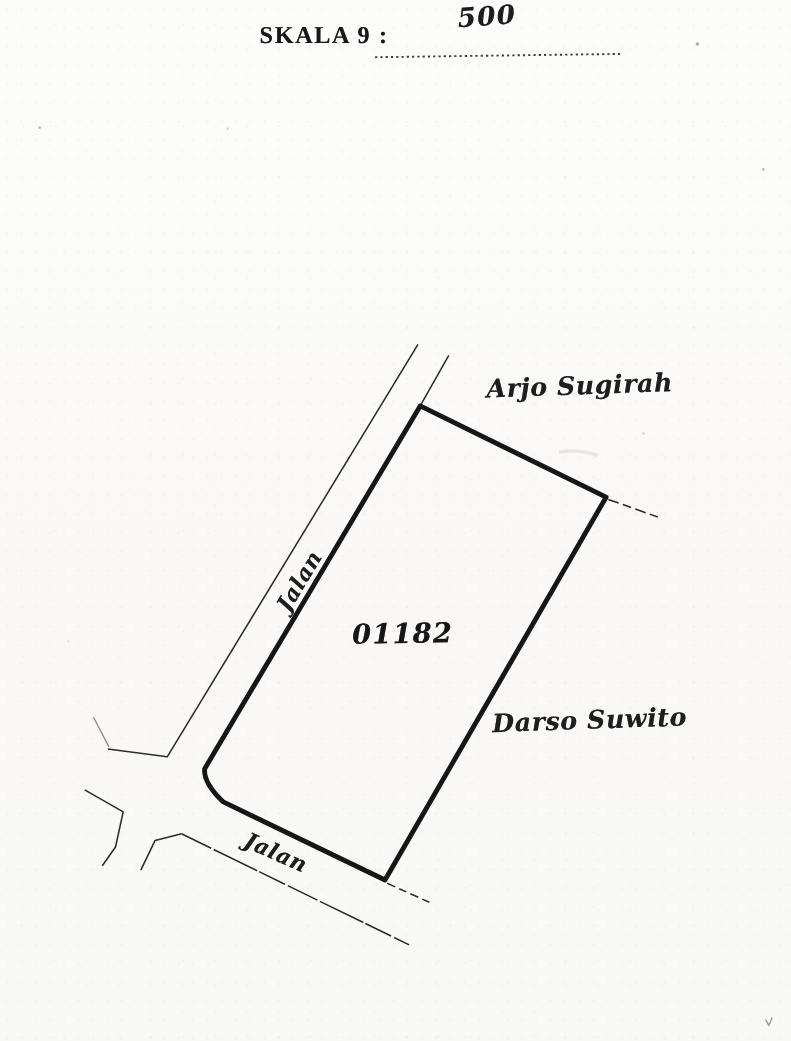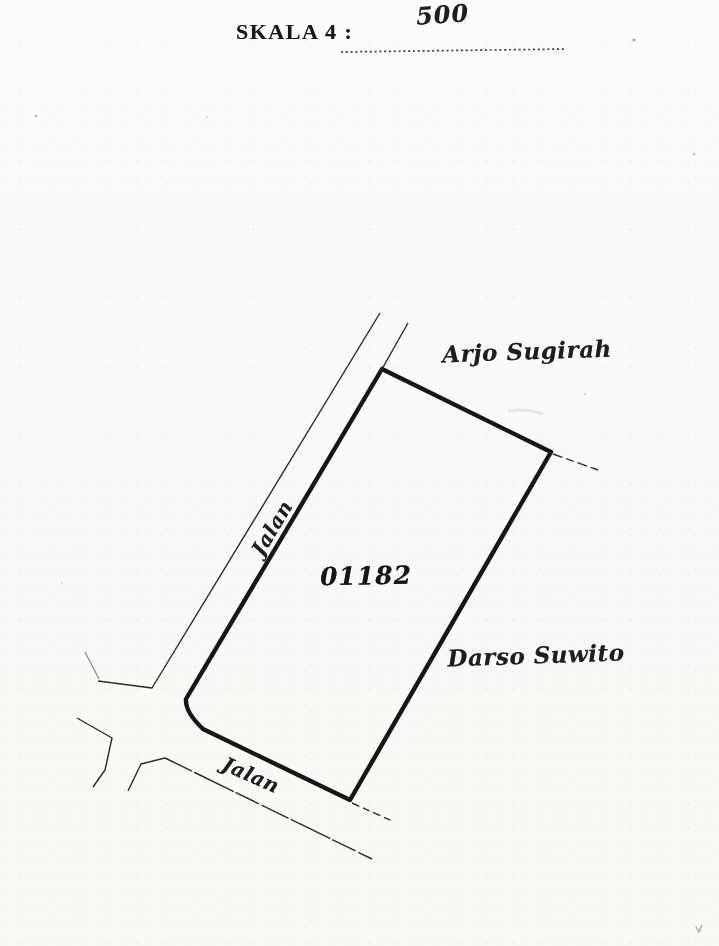--- a/index.html
+++ b/index.html
@@ -89,21 +89,21 @@
       <circle cx="207" cy="117" r="1.1" fill="#555" opacity="0.22"></circle>
       <circle cx="634" cy="40" r="1.6" fill="#3a3a3a" opacity="0.4"></circle>
       <circle cx="694" cy="154" r="1.3" fill="#444" opacity="0.35"></circle>
       <circle cx="585" cy="394" r="1.2" fill="#555" opacity="0.2"></circle>
       <path d="M 508,411 Q 525,408 543,414" stroke="#666" stroke-width="3" fill="none" opacity="0.12"></path>
       <path d="M 696,927 l 3,5 l 3,-7" stroke="#3a3a3a" stroke-width="1.2" fill="none" opacity="0.5"></path>
       <circle cx="62" cy="583" r="1" fill="#555" opacity="0.18"></circle>
     </g>
   </svg>
 
-  <div class="label scale-label" style="left:236px;top:19px;">SKALA 4 :</div>
+  <div class="label scale-label" style="left:236px;top:19px;">SKALA 9 :</div>
   <div class="label scale-value" style="left:416px;top:0px;">500</div>
 
   <div class="label parcel-number" style="left:366px;top:576px;transform:translate(-50%,-50%) rotate(-1deg);">01182</div>
 
   <div class="label neighbor" style="left:527px;top:351px;transform:translate(-50%,-50%) rotate(-2deg);">Arjo Sugirah</div>
   <div class="label neighbor" style="left:536px;top:655px;transform:translate(-50%,-50%) rotate(-2deg);">Darso Suwito</div>
 
   <div class="label road" style="left:272px;top:528px;transform:translate(-50%,-50%) rotate(-59deg);">Jalan</div>
   <div class="label road" style="left:251px;top:775px;transform:translate(-50%,-50%) rotate(24deg);">Jalan</div>
 

